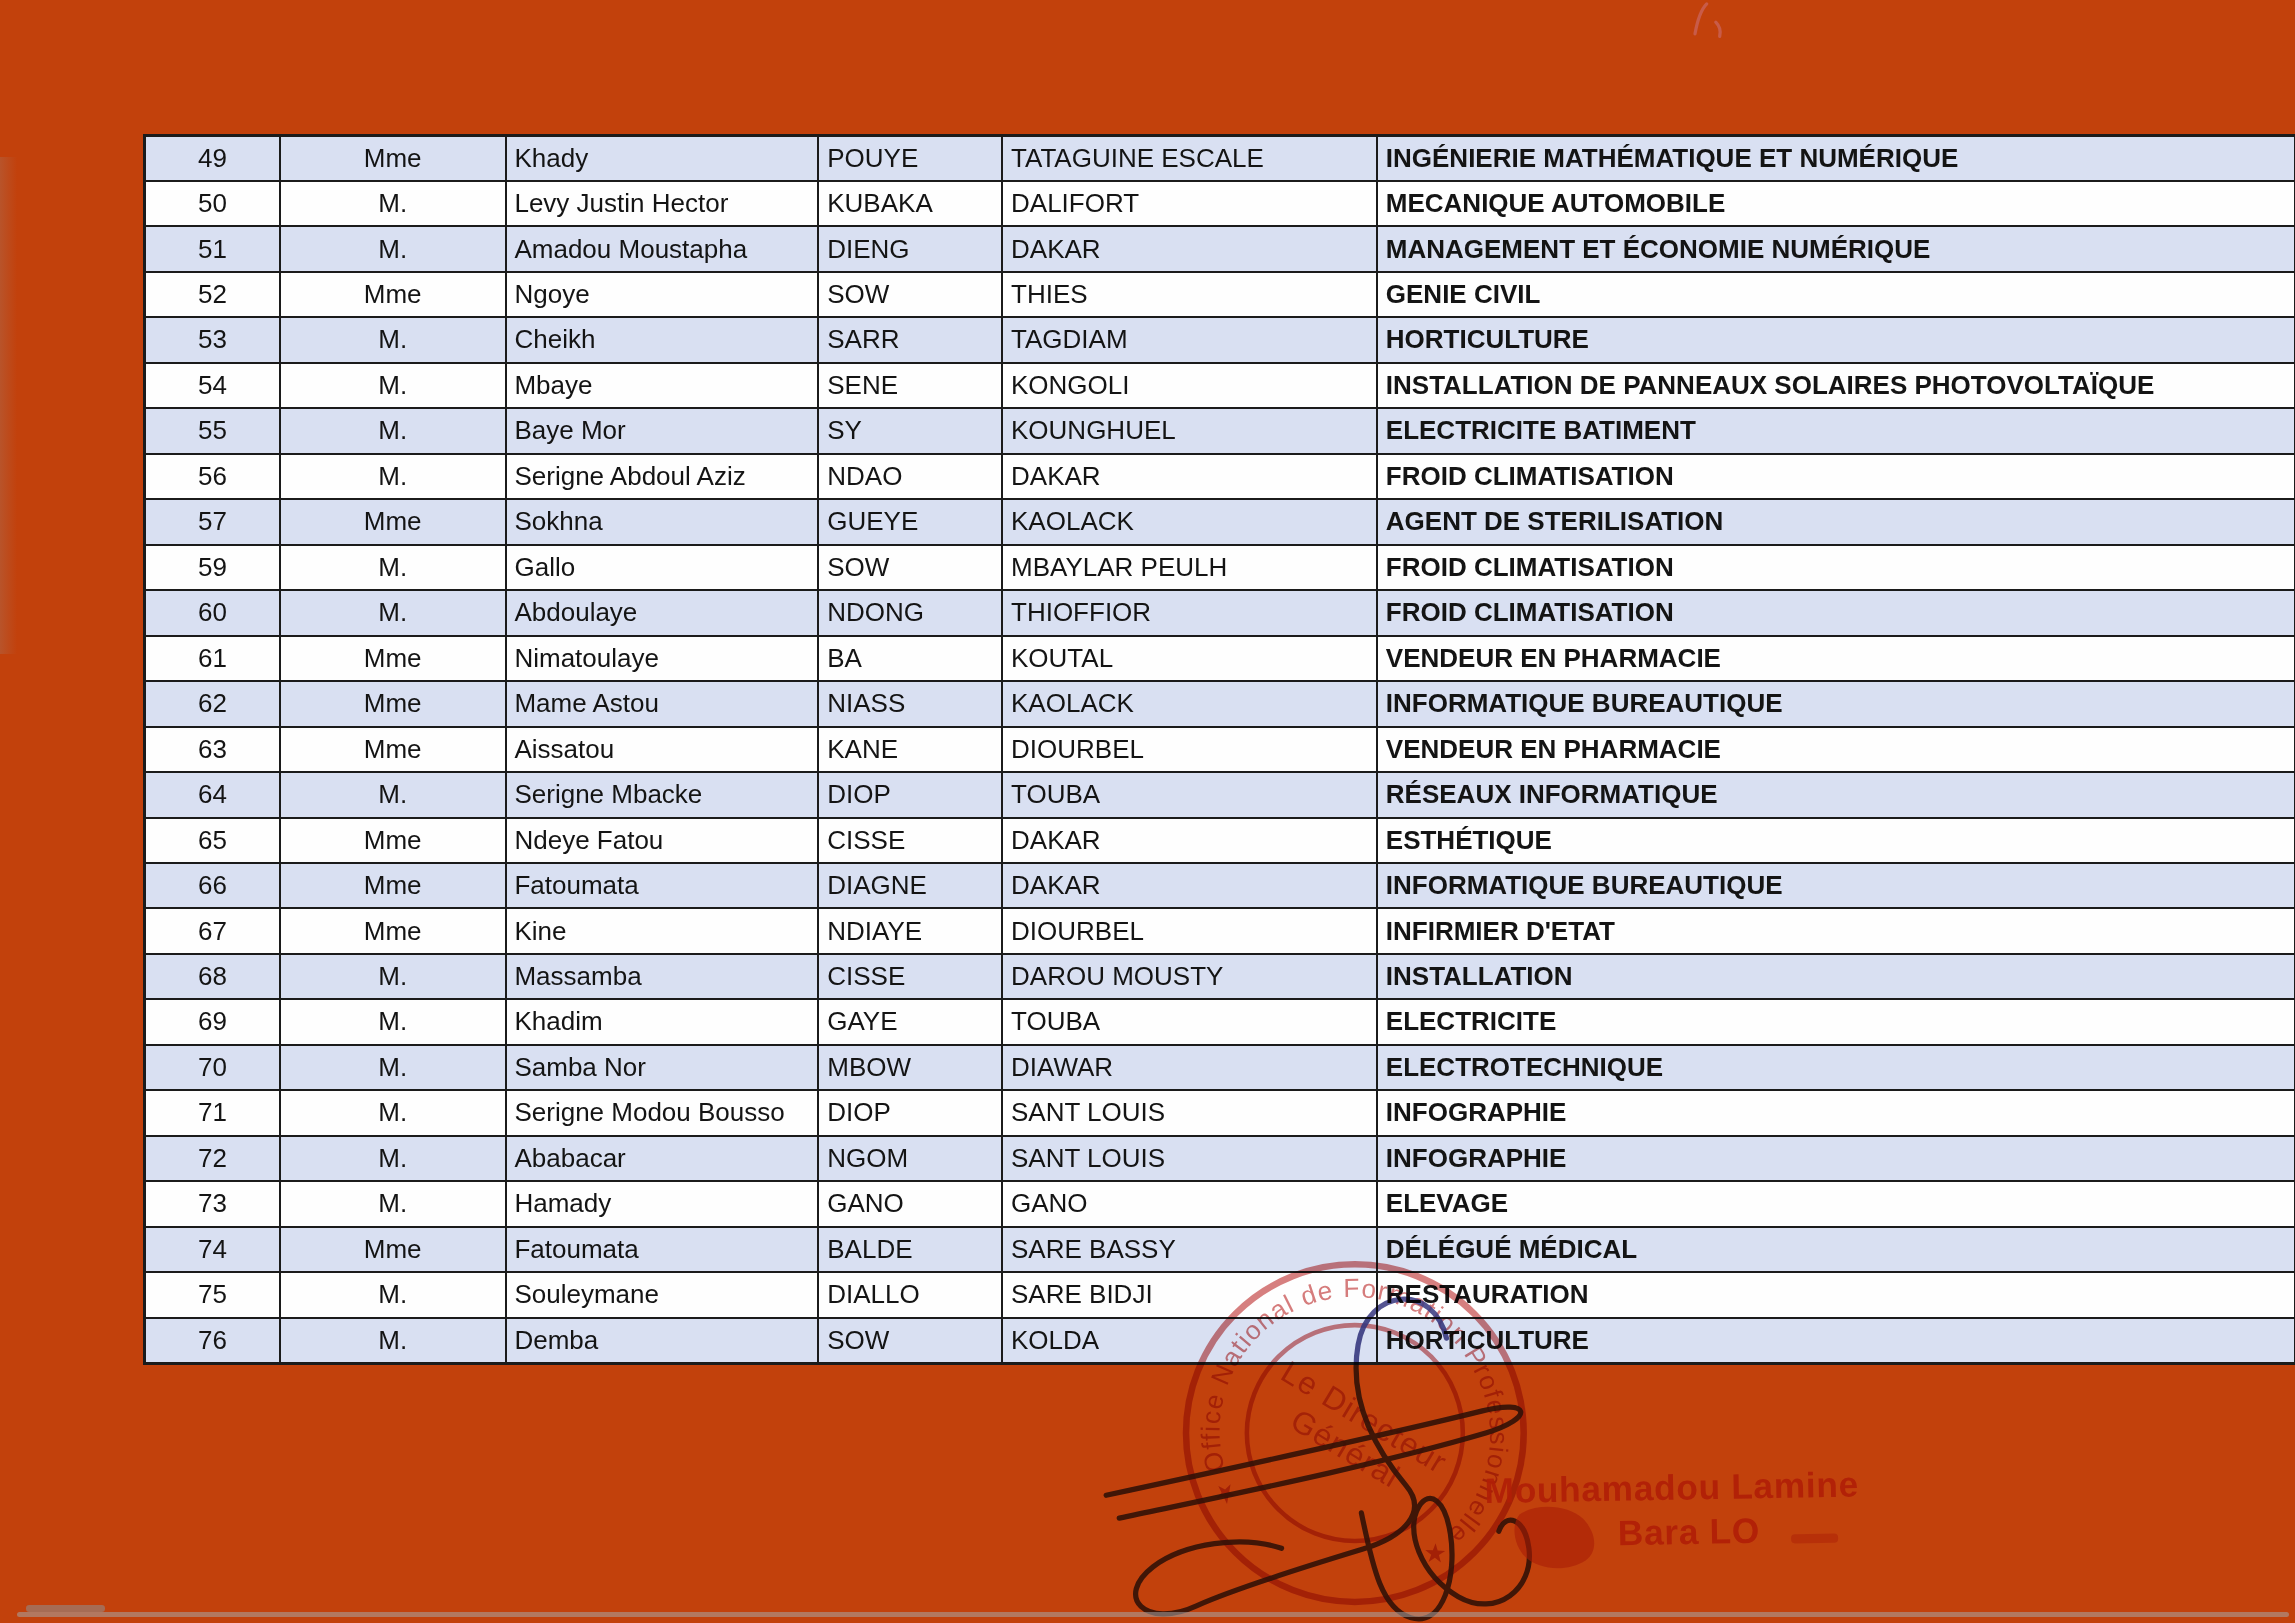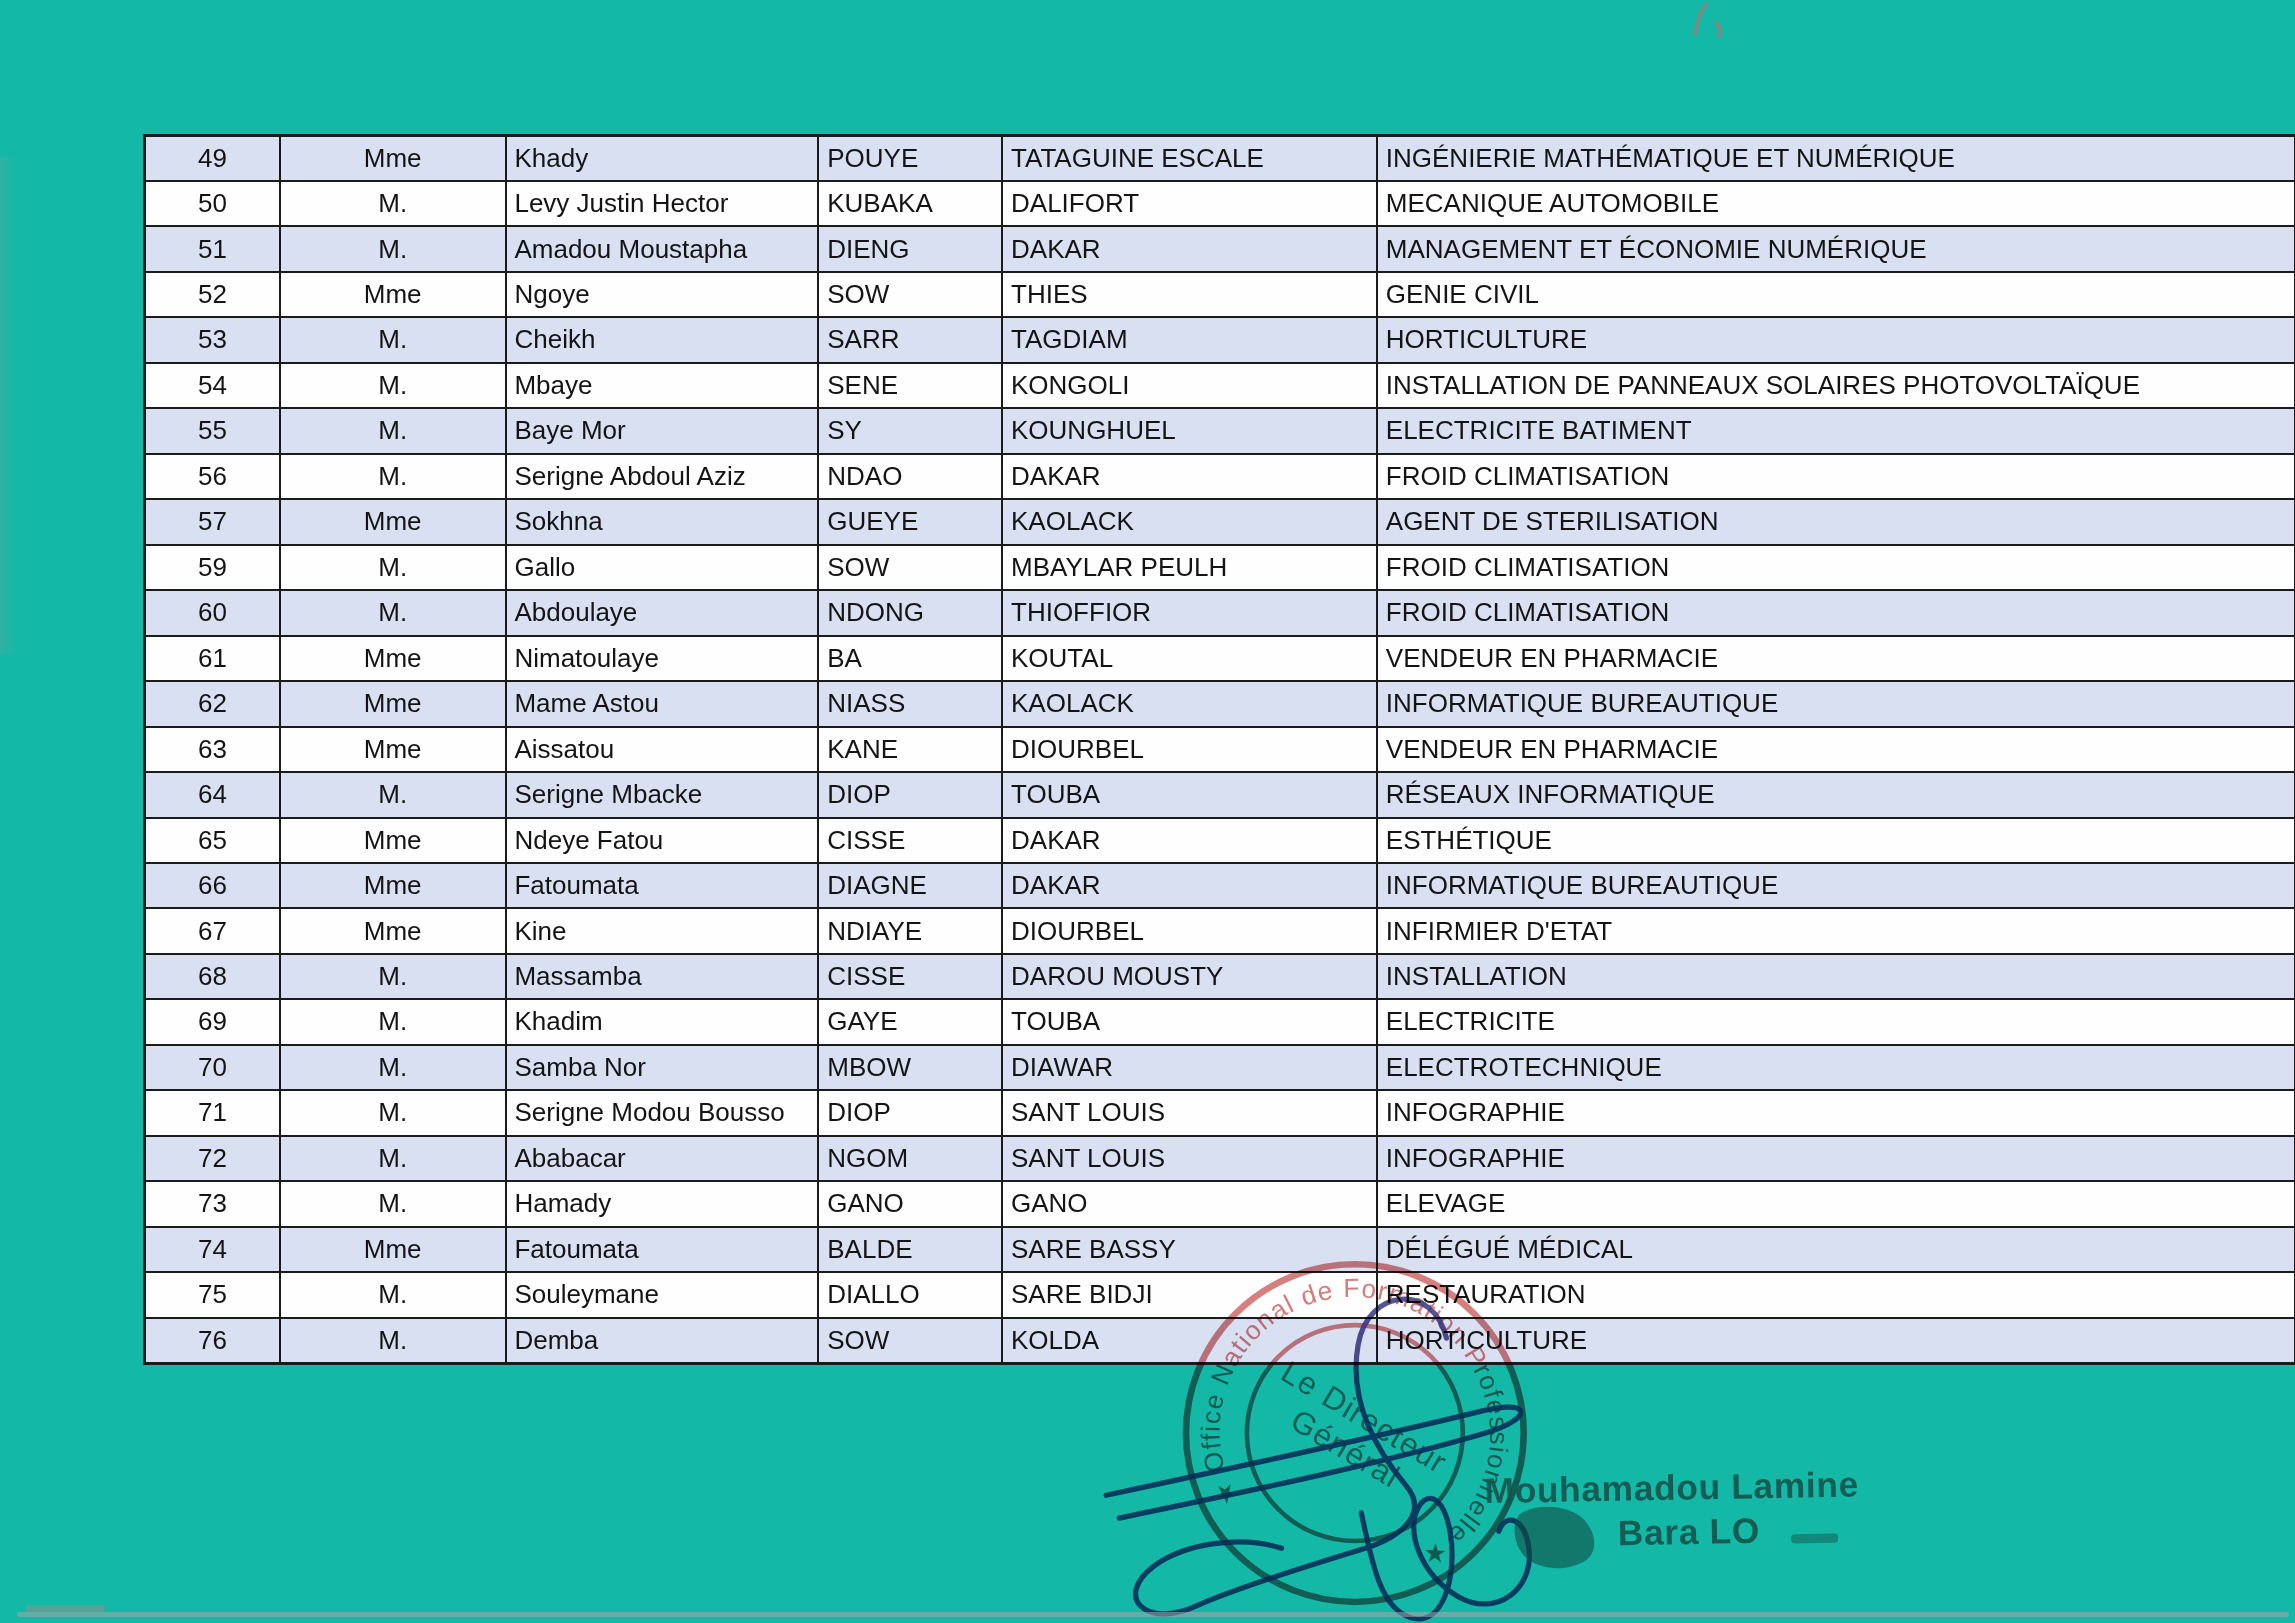--- a/index.html
+++ b/index.html
@@ -1,19 +1,19 @@
 <!DOCTYPE html>
 <html style="font-size:10.5px"><head>
 <meta charset="utf-8">
 <style>
   html,body{margin:0;padding:0;background:#e8e8e6;}
   .page{
     position:relative;
     width:2295px;height:1624px;
-    background:#14b8a6;
+    background:#c2410c;
     overflow:hidden;
     font-family:"Liberation Sans", sans-serif;
     color:#141414;
   }
   
   .edge-smudge{position:absolute;left:0;top:157px;width:17px;height:497px;
     background:linear-gradient(to right, rgba(150,150,150,.22), rgba(150,150,150,0));}
   .bottom-line{position:absolute;left:17px;right:6.5px;top:1612px;height:4.6px;
     background:#a6a6a6;opacity:.55;border-radius:2.6px;}
   .bottom-dash{position:absolute;left:26px;top:1605px;width:79px;height:6.5px;
@@ -36,21 +36,21 @@
     white-space:nowrap;
   }
   table.roster tr{height:42px;}
   table.roster tr:nth-child(odd){background:#d9e0f2;}
   table.roster tr:nth-child(even){background:#fefefe;}
   td.c-num{width:117px;text-align:center;padding:0;}
   td.c-civ{width:208px;text-align:center;padding:0;}
   td.c-first{width:295px;}
   td.c-last{width:166px;}
   td.c-city{width:357px;}
-  td.c-prog{width:900px;}
+  td.c-prog{width:900px;font-weight:bold;}
 
   .stamp-layer{
     position:absolute;left:1080px;top:1204px;width:818px;height:432px;
     mix-blend-mode:multiply;
     filter:blur(0.3px);
   }
   .corner-mark{position:absolute;left:1682px;top:0;width:65px;height:39px;opacity:.65;}
 </style>
 </head>
 <body>

